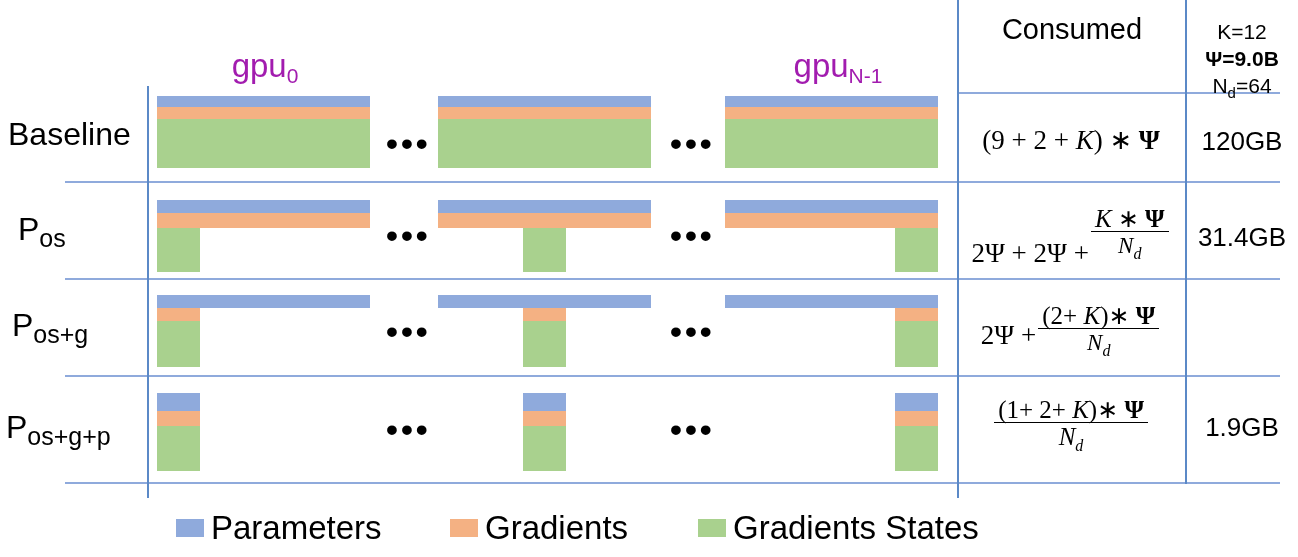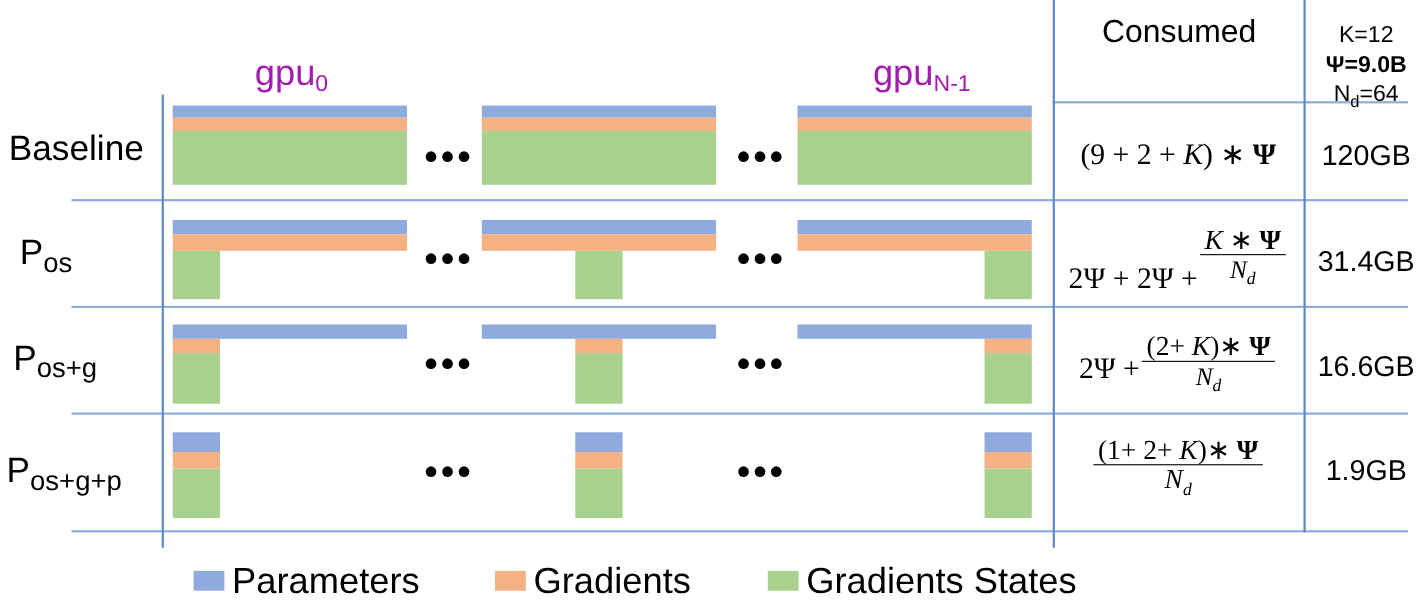--- a/index.html
+++ b/index.html
@@ -281,21 +281,20 @@
 
   <div class="formula" style="left:958px; top:296px; width:226px; height:78px;">
     <span style="display:inline-flex; align-items:center;">
       <span>2Ψ + </span>
       <span class="frac">
         <span class="num"><span>(2+ </span><span class="ital">K</span><span>)∗ </span><span class="psi">Ψ</span></span>
         <span class="den"><span class="ital">N</span><sub class="ital">d</sub></span>
       </span>
     </span>
   </div>
-  <div class="memval" style="left:1188px; top:318px; width:108px;">16.6GB</div>
 
   <div class="rowlabel" style="left:6px; top:410px;">
     <span>P</span><sub>os+g+p</sub>
   </div>
 
   <div class="barwrap" style="left:157px; top:393px; width:213px; height:78px;">
     <div class="seg blue" style="left:0; top:0px;  width:20%; height:18px;"></div>
     <div class="seg orange" style="left:0; top:18px; width:20%; height:15px;"></div>
     <div class="seg green" style="left:0; top:33px; width:20%; height:45px;"></div>
   </div>

